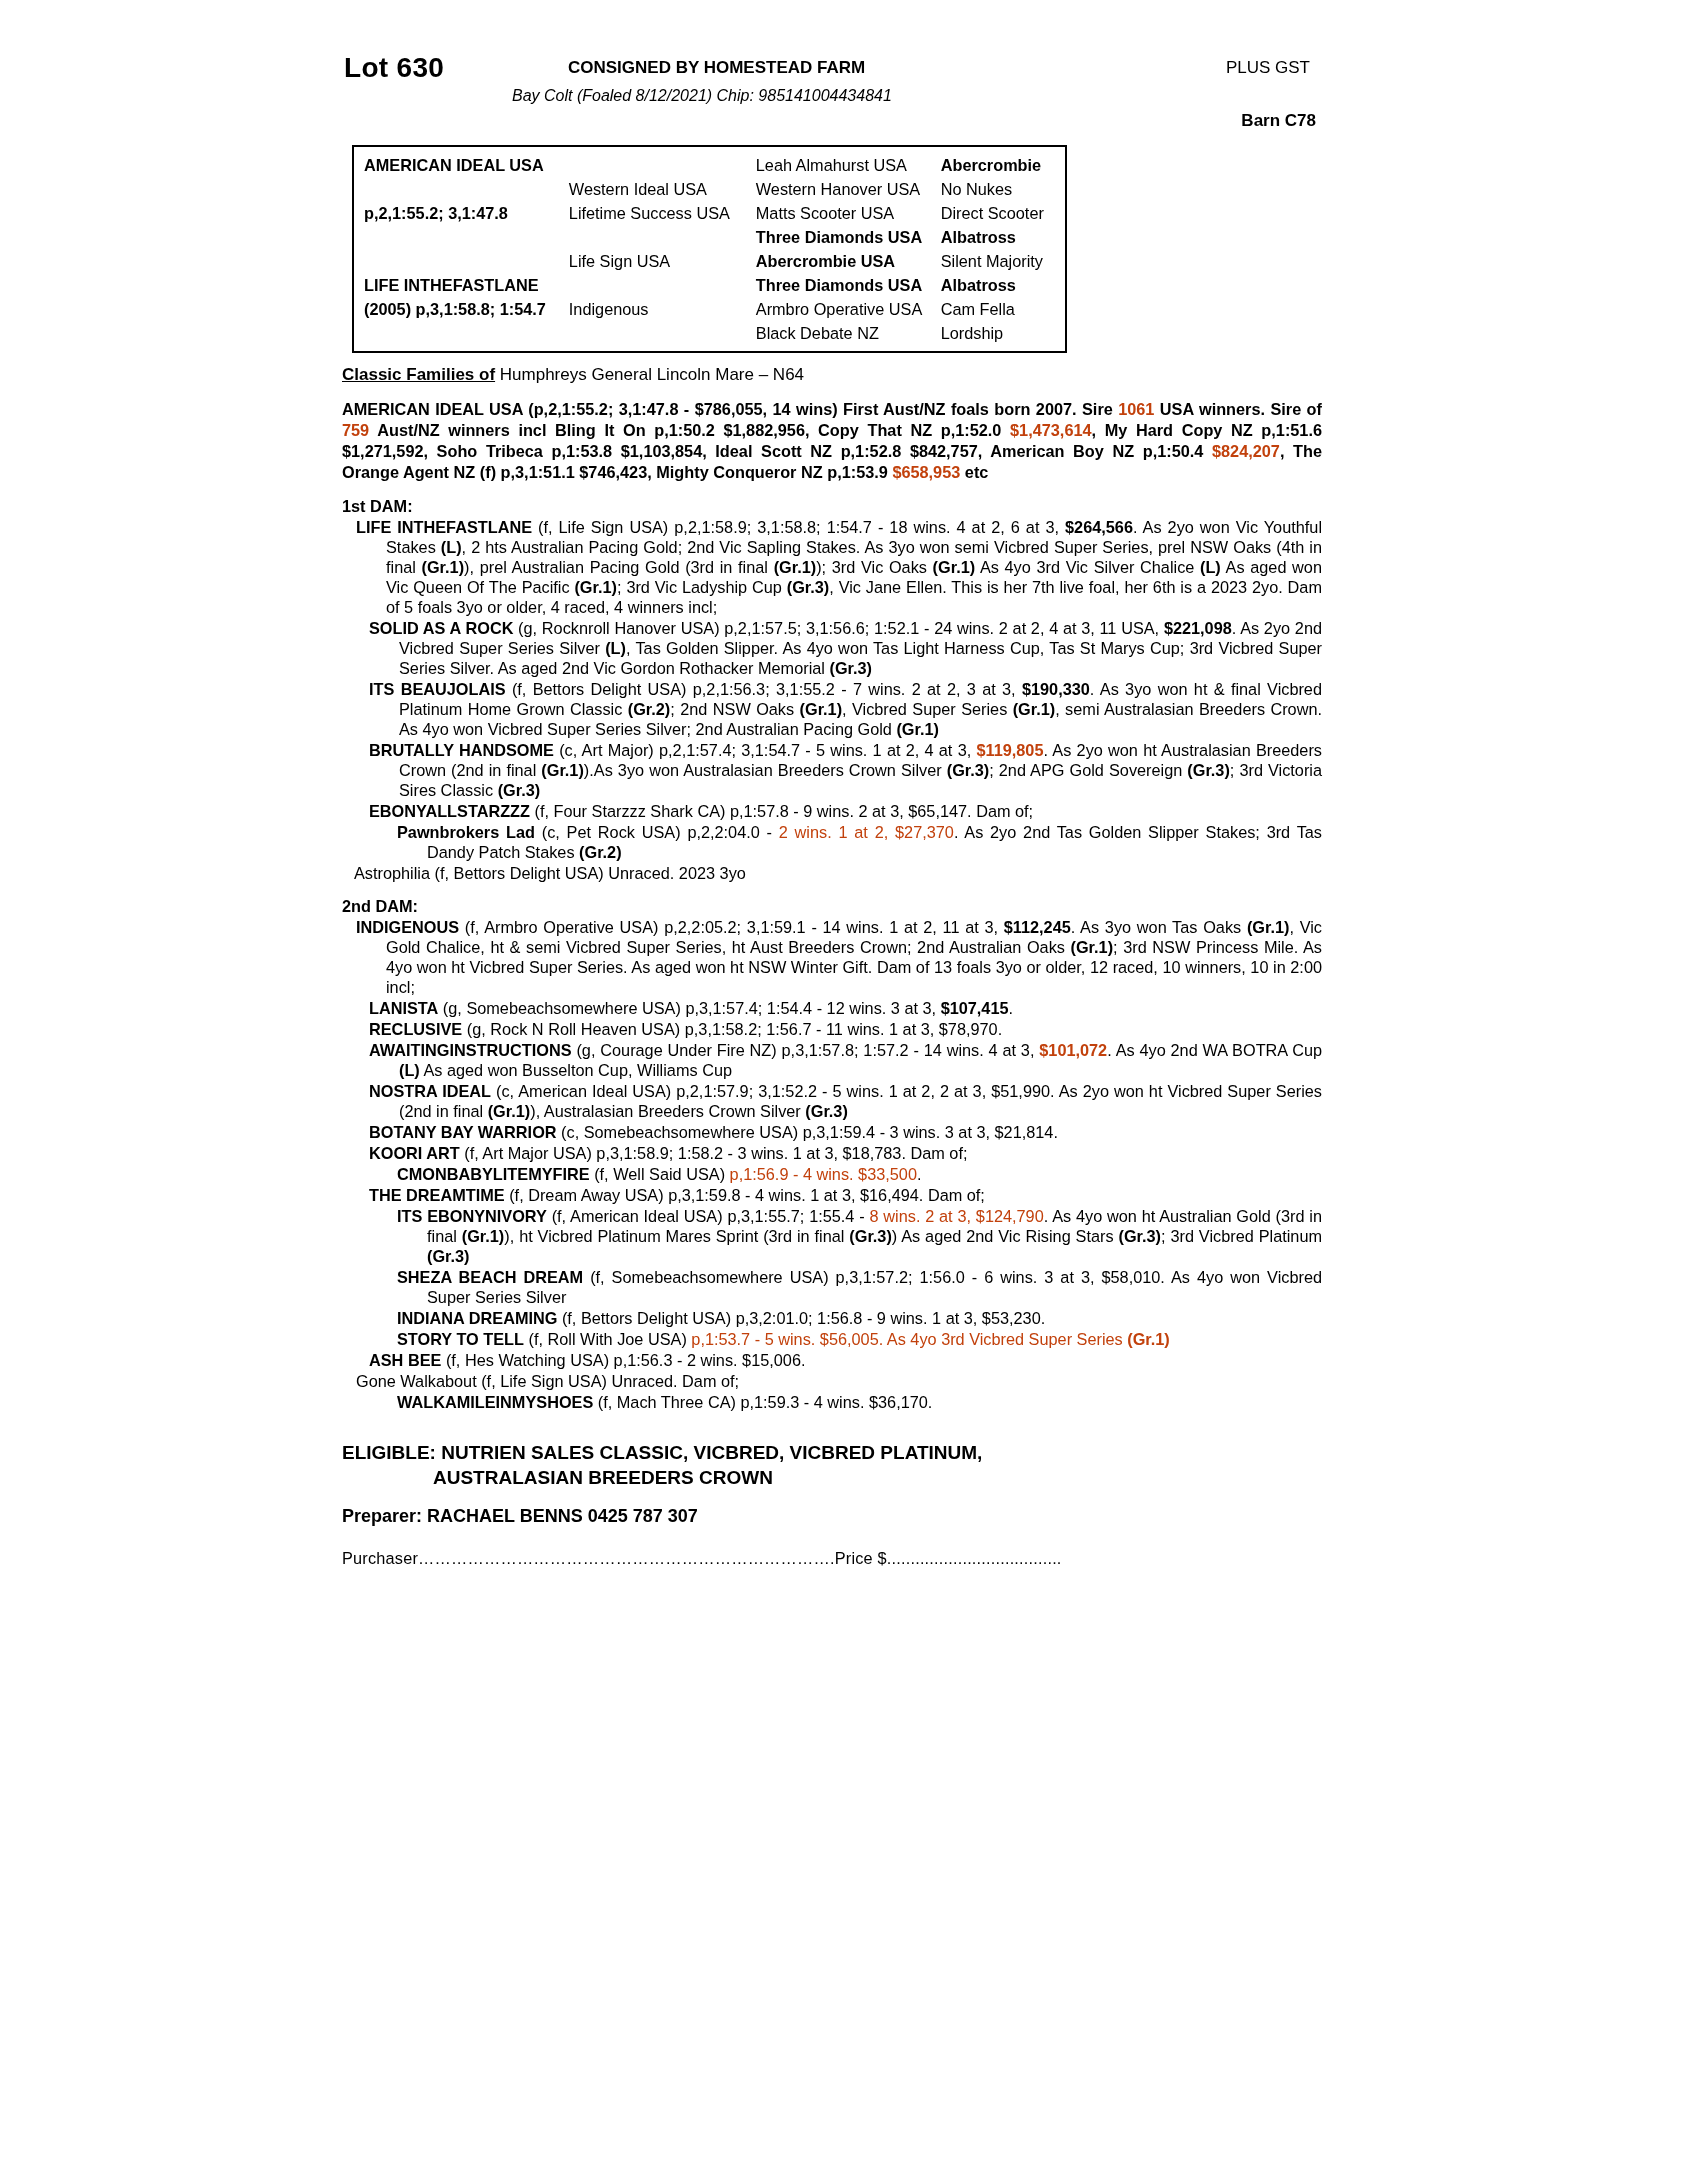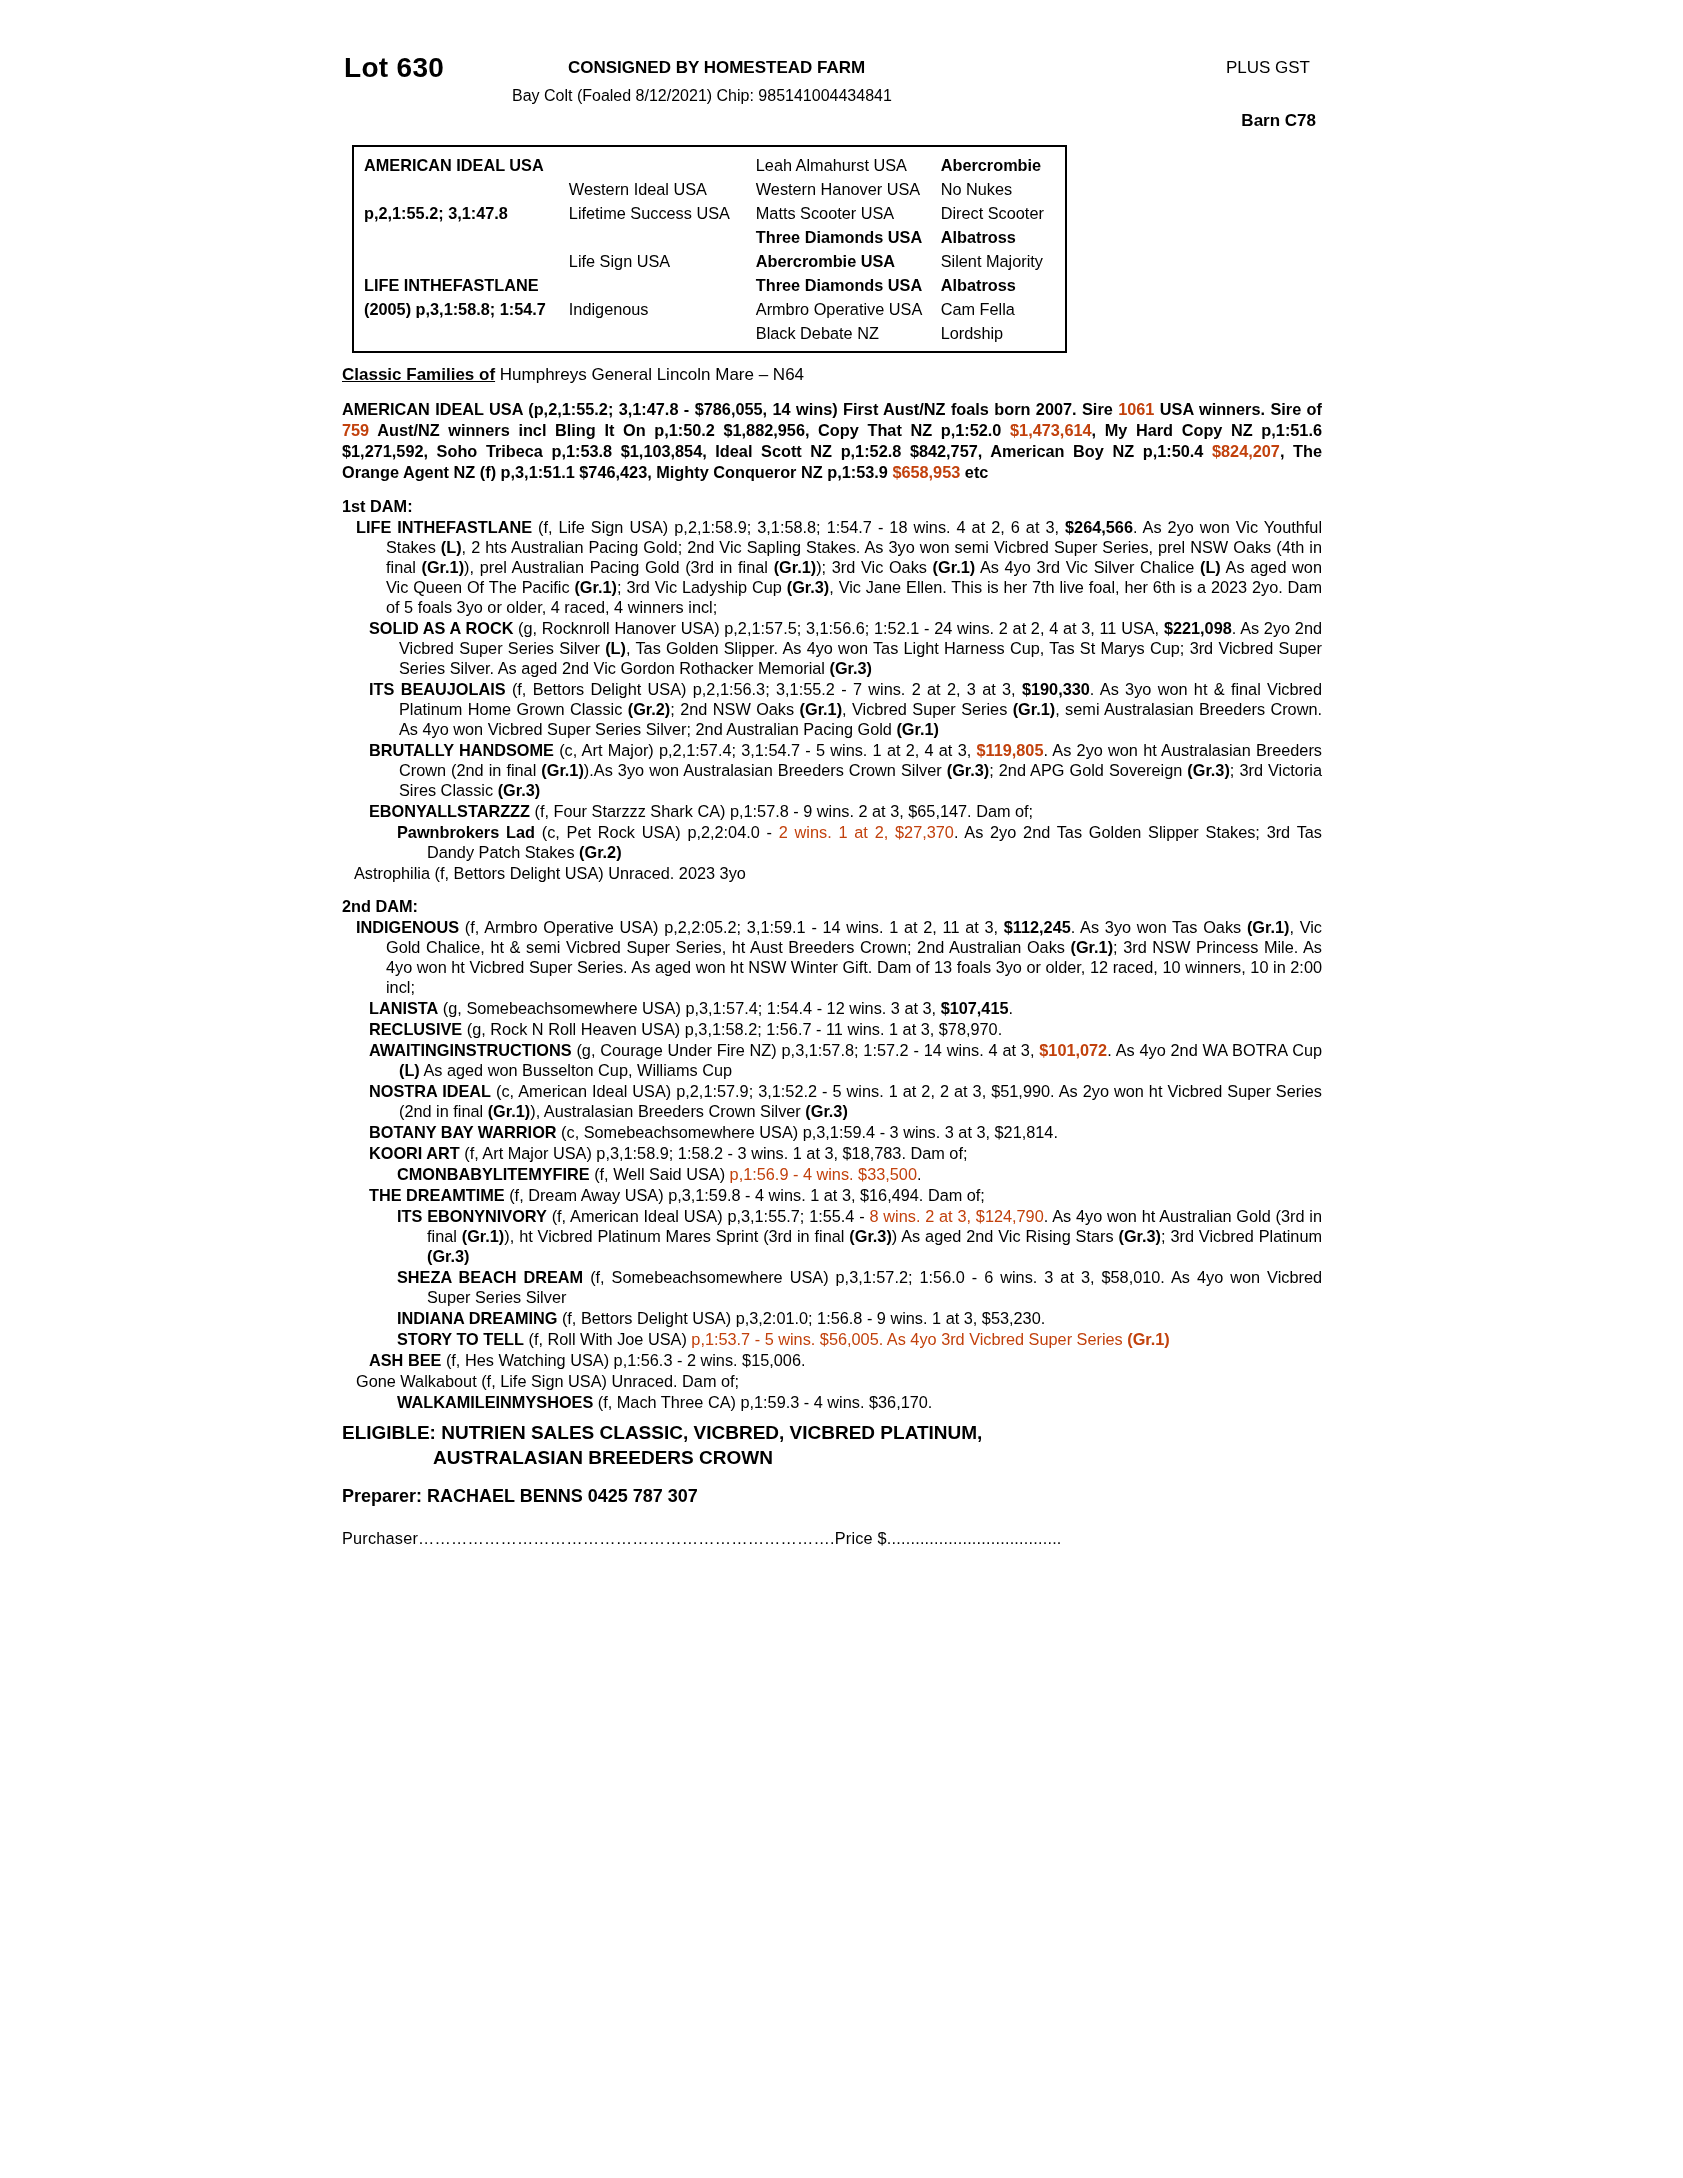--- a/index.html
+++ b/index.html
@@ -49,20 +49,21 @@
     right: 12px;
     top: 8px;
     font-size: 17px;
     font-weight: normal;
   }
   .subline {
     position: absolute;
     left: 170px;
     top: 37px;
     font-size: 16px;
+    font-style: italic;
   }
   .barn {
     position: absolute;
     right: 6px;
     top: 61px;
     font-size: 17px;
     font-weight: bold;
   }
 
   
@@ -117,21 +118,21 @@
     margin-top: 1px;
   }
   .lvl1 { padding-left: 14px; text-indent: -2px; }
   .lvl2 { padding-left: 28px; text-indent: -14px; }
   .hang1 { padding-left: 44px; text-indent: -30px; }
   .hang2 { padding-left: 57px; text-indent: -30px; }
   .hang3 { padding-left: 85px; text-indent: -30px; }
 
   
   .eligible {
-    margin-top: 8px;
+    margin-top: 28px;
     font-size: 19px;
     font-weight: bold;
     line-height: 25px;
   }
   .eligible .l2 { padding-left: 91px; }
 
   .preparer {
     margin-top: 16px;
     font-size: 18px;
     font-weight: bold;

